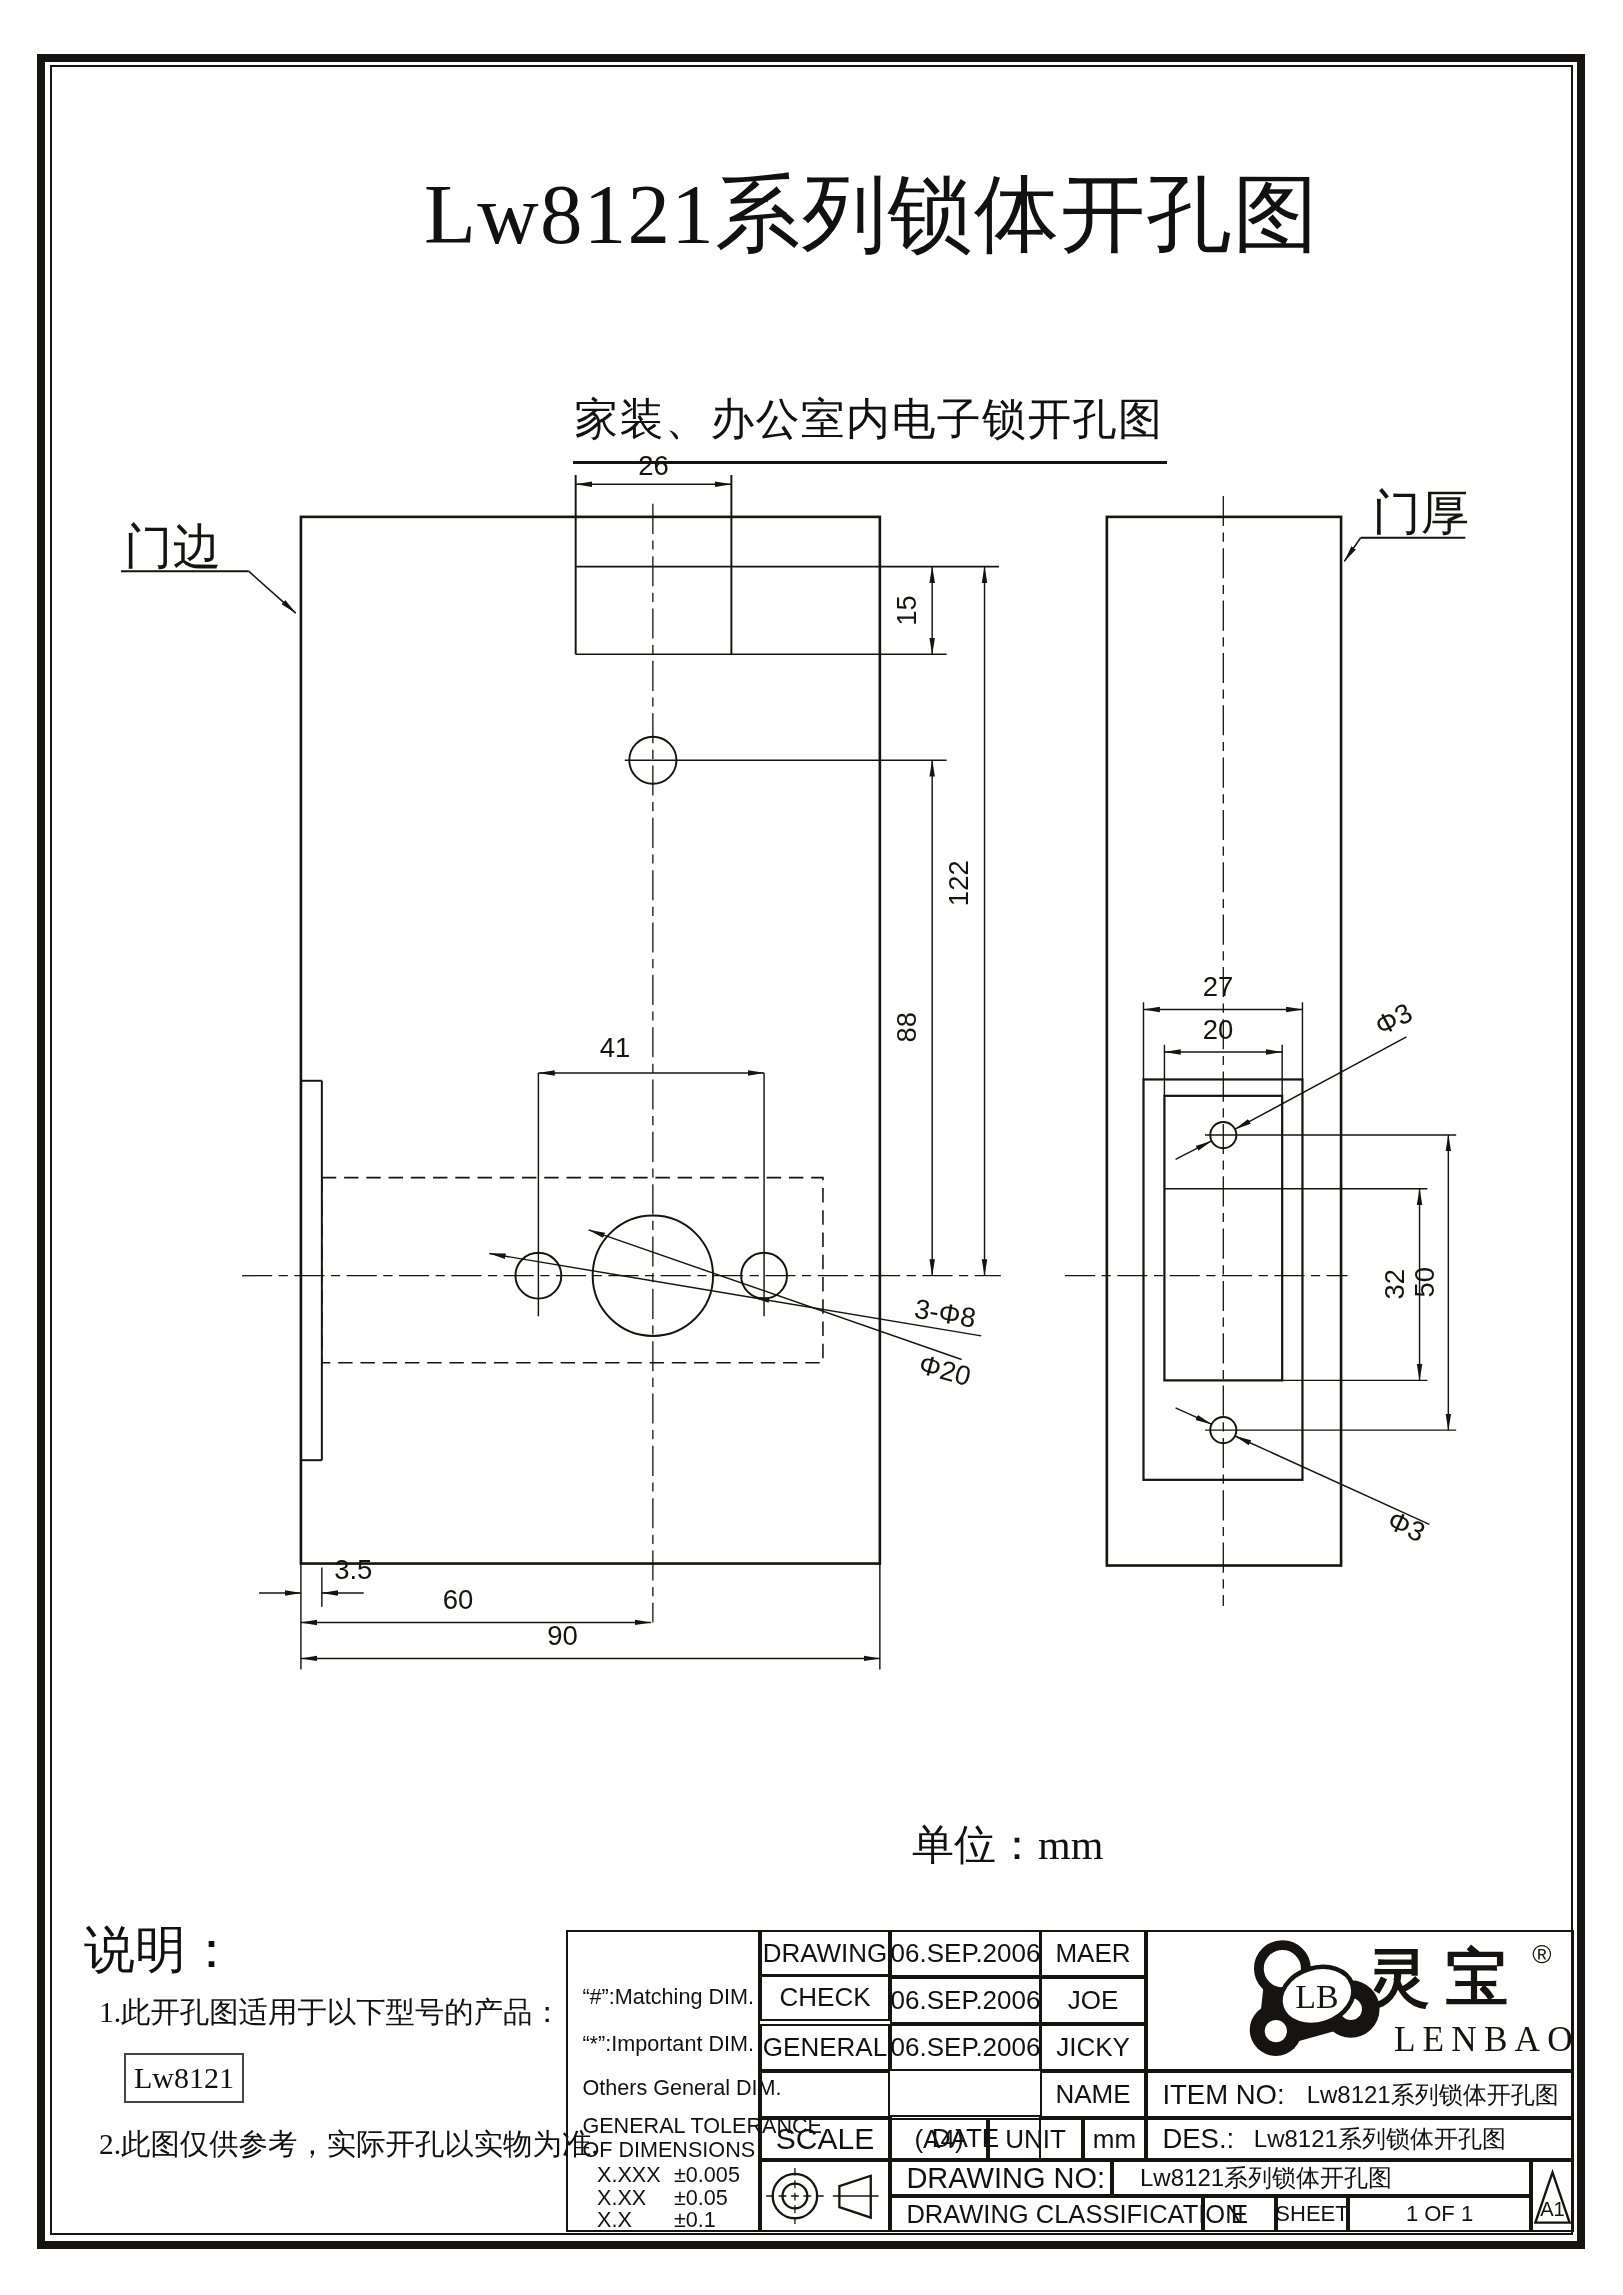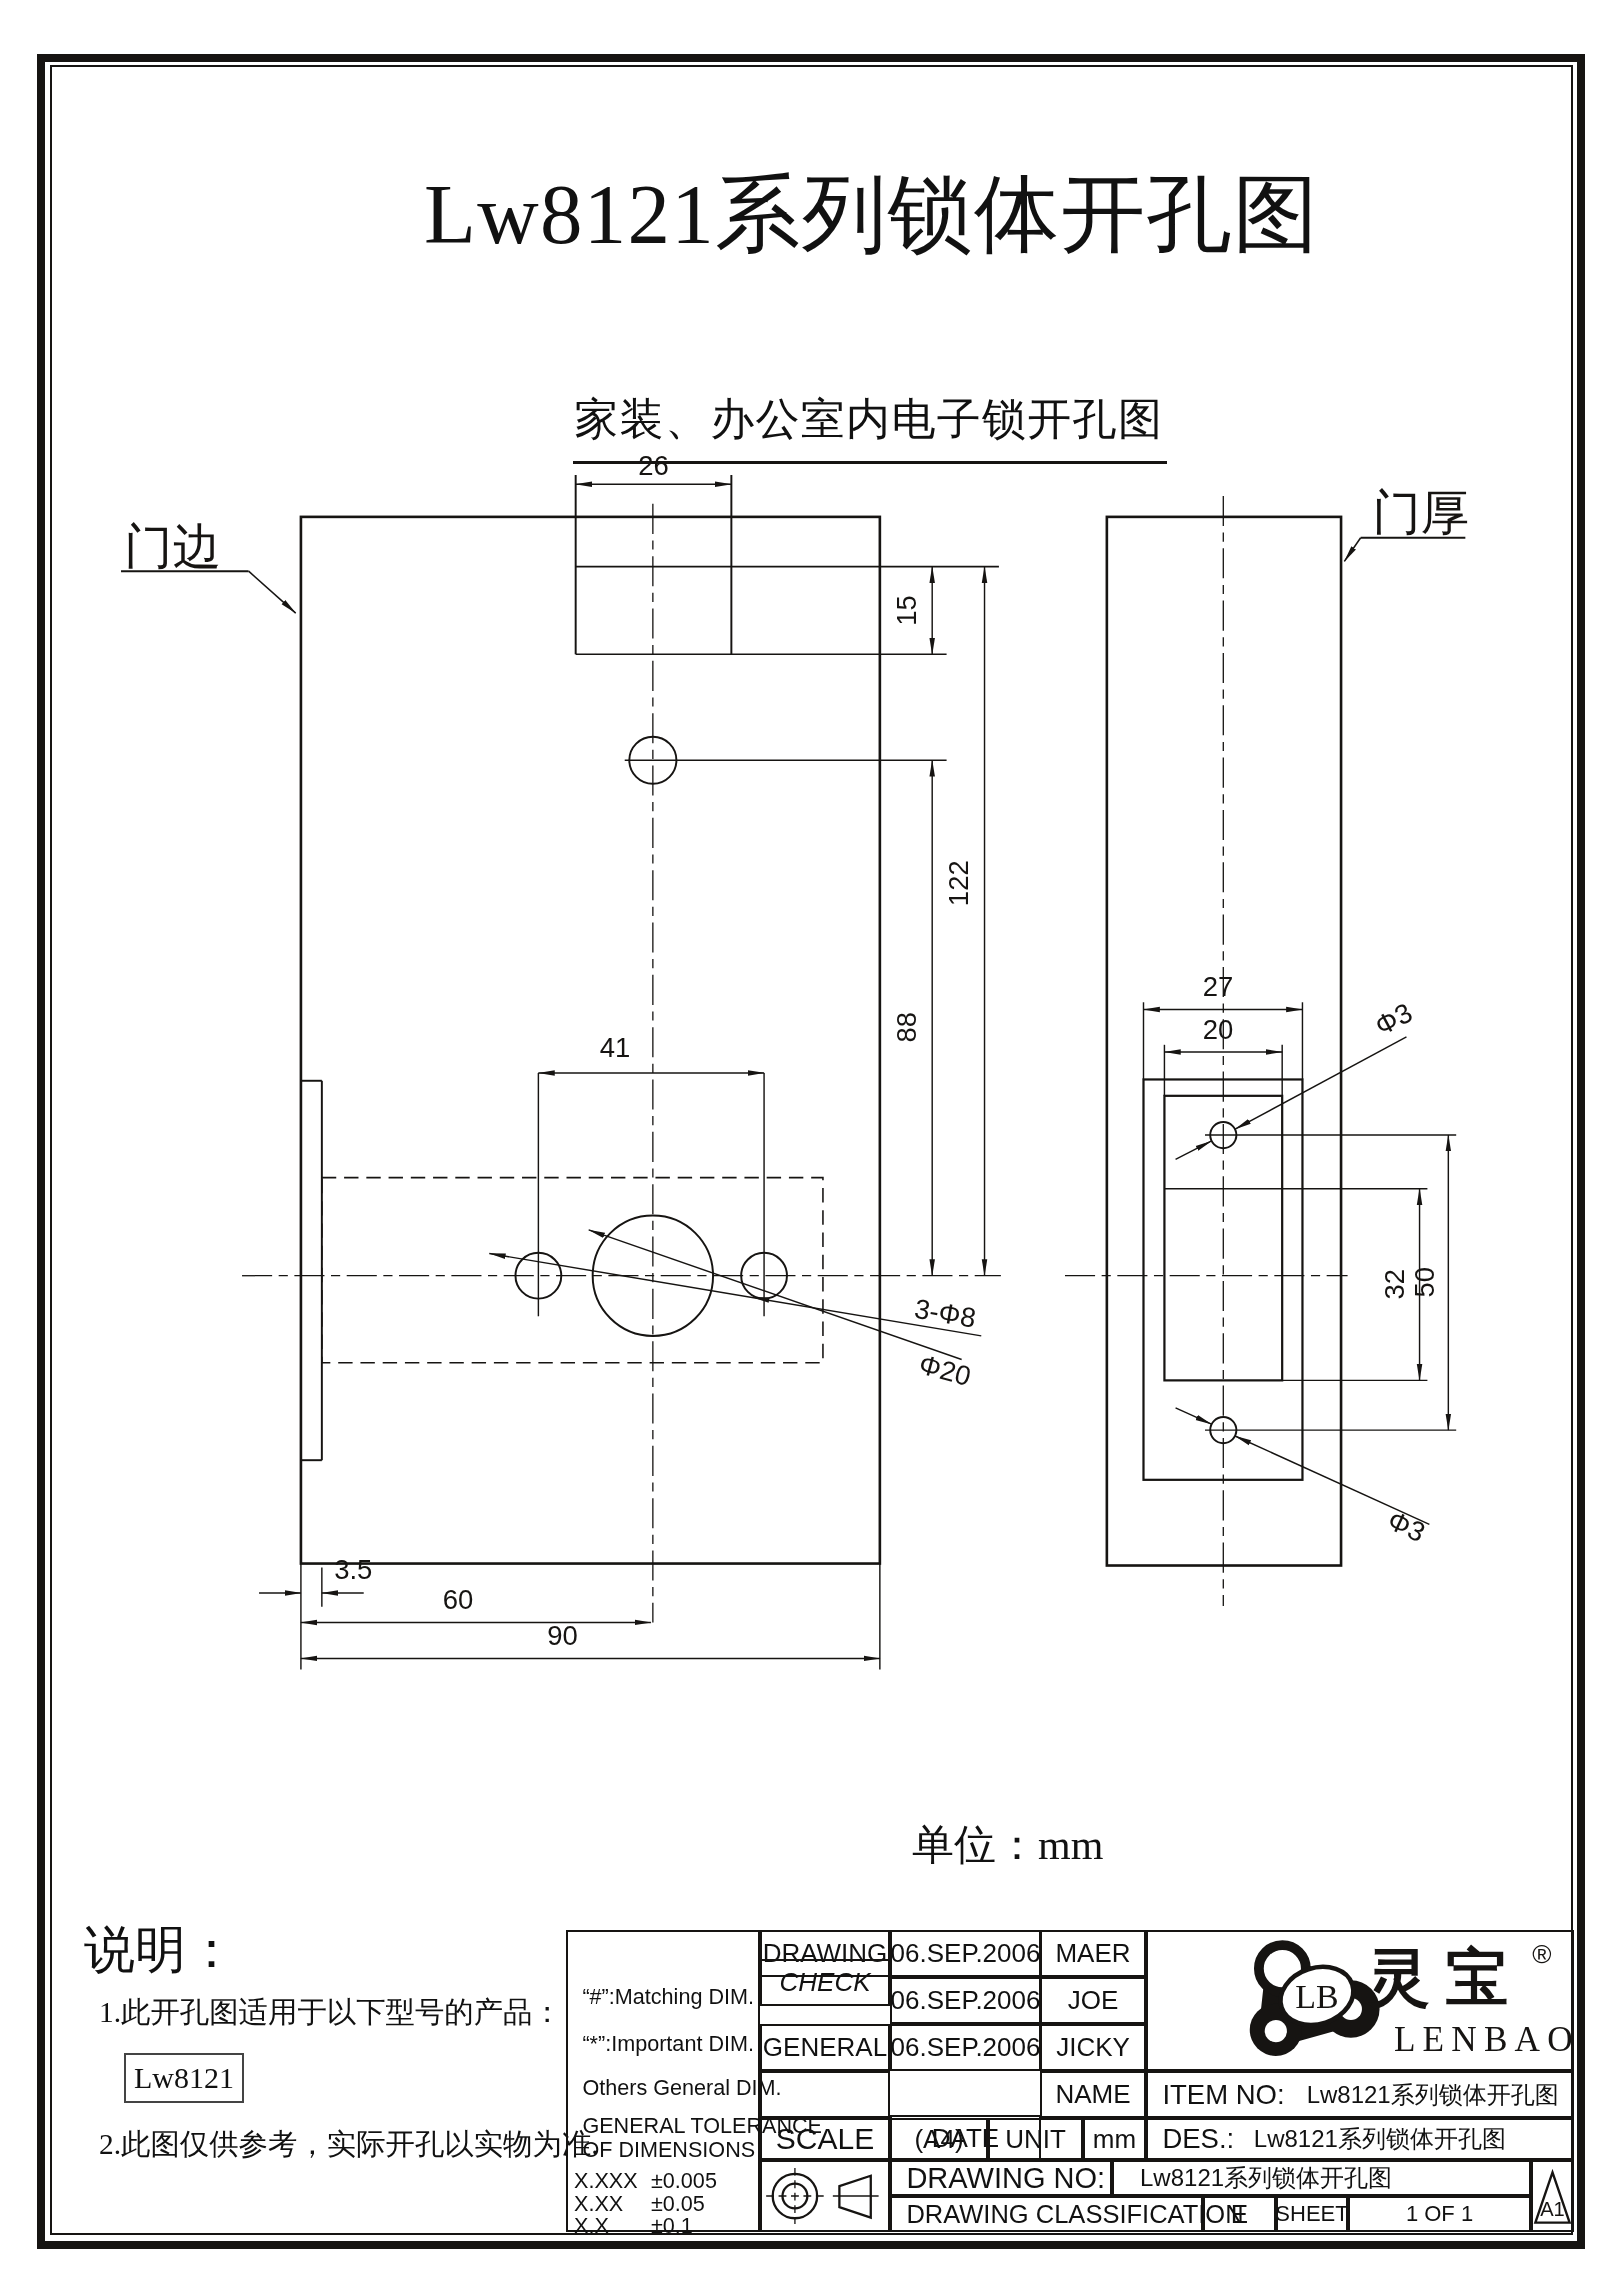--- a/index.html
+++ b/index.html
@@ -29,21 +29,21 @@
   .dimtxt{font-family:"Liberation Sans","DejaVu Sans",sans-serif;font-size:42px;}
   .cjk-label{font-size:74px;}
   
   .tb{left:566px;top:1930px;width:1008px;height:302px;}
   .cell{position:absolute;border:2px solid #161412;box-sizing:border-box;
         display:flex;align-items:center;justify-content:center;
         font-size:26px;white-space:nowrap;overflow:visible;}
   .cell.left{justify-content:flex-start;padding-left:14.4px;text-align:right;}
   .notescell{position:absolute;border:2px solid #161412;box-sizing:border-box;font-size:21.6px;}
   .nline{position:absolute;left:14.4px;white-space:nowrap;}
-  .tolrow{position:absolute;left:6px;display:flex;white-space:nowrap;margin-top:6px;}
+  .tolrow{position:absolute;left:29px;display:flex;white-space:nowrap;}
   .tolk{width:77px;display:inline-block;}
   .mixval{font-size:24px;}
 </style>
 </head>
 <body>
 
 <div class="abs border-outer"></div>
 <div class="abs border-inner"></div>
 
 <div class="abs main-title">Lw8121系列锁体开孔图</div>
@@ -184,21 +184,21 @@
     </div>
     <div class="tolrow" style="top:275px;">
       <span class="tolk">X.X</span>
       <span>±0.1</span>
     </div>
   </div>
 
   <div class="cell" style="left:194px;top:0;width:130px;height:47px;">DRAWING</div>
   <div class="cell" style="left:324px;top:0;width:151px;height:47px;">06.SEP.2006</div>
   <div class="cell" style="left:474px;top:0;width:106px;height:47px;">MAER</div>
-  <div class="cell" style="left:194px;top:29px;width:130px;height:47px;font-style:italic;">CHECK</div>
+  <div class="cell" style="left:194px;top:44px;width:130px;height:47px;">CHECK</div>
   <div class="cell" style="left:324px;top:47px;width:151px;height:47px;">06.SEP.2006</div>
   <div class="cell" style="left:474px;top:47px;width:106px;height:47px;">JOE</div>
   <div class="cell" style="left:194px;top:94px;width:130px;height:47px;">GENERAL</div>
   <div class="cell" style="left:324px;top:94px;width:151px;height:47px;">06.SEP.2006</div>
   <div class="cell" style="left:474px;top:94px;width:106px;height:47px;">JICKY</div>
   <div class="cell" style="left:194px;top:141px;width:130px;height:47px;"></div>
   <div class="cell" style="left:324px;top:141px;width:151px;height:47px;margin-top:44px;">DATE</div>
   <div class="cell" style="left:474px;top:141px;width:106px;height:47px;text-align:center;">NAME</div>
 
   <div class="cell" style="left:194px;top:188px;width:130px;height:42px;font-size:30px;">SCALE</div>

